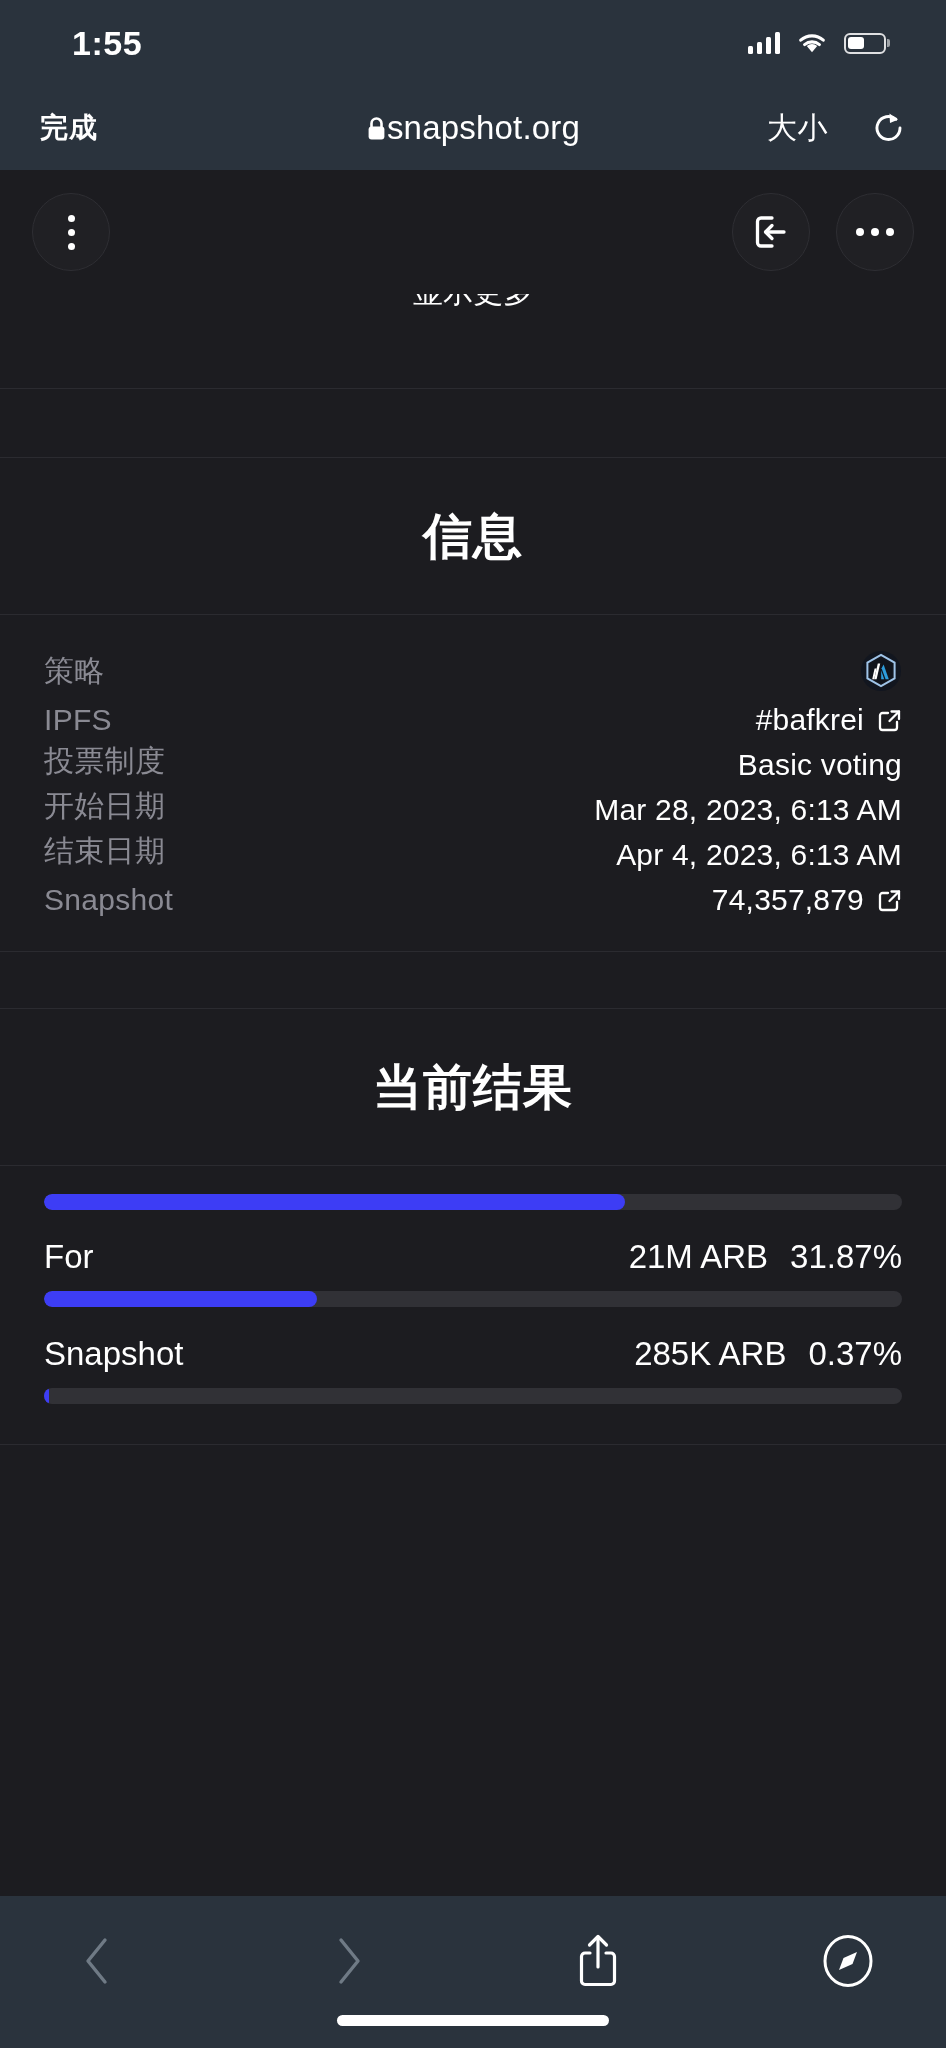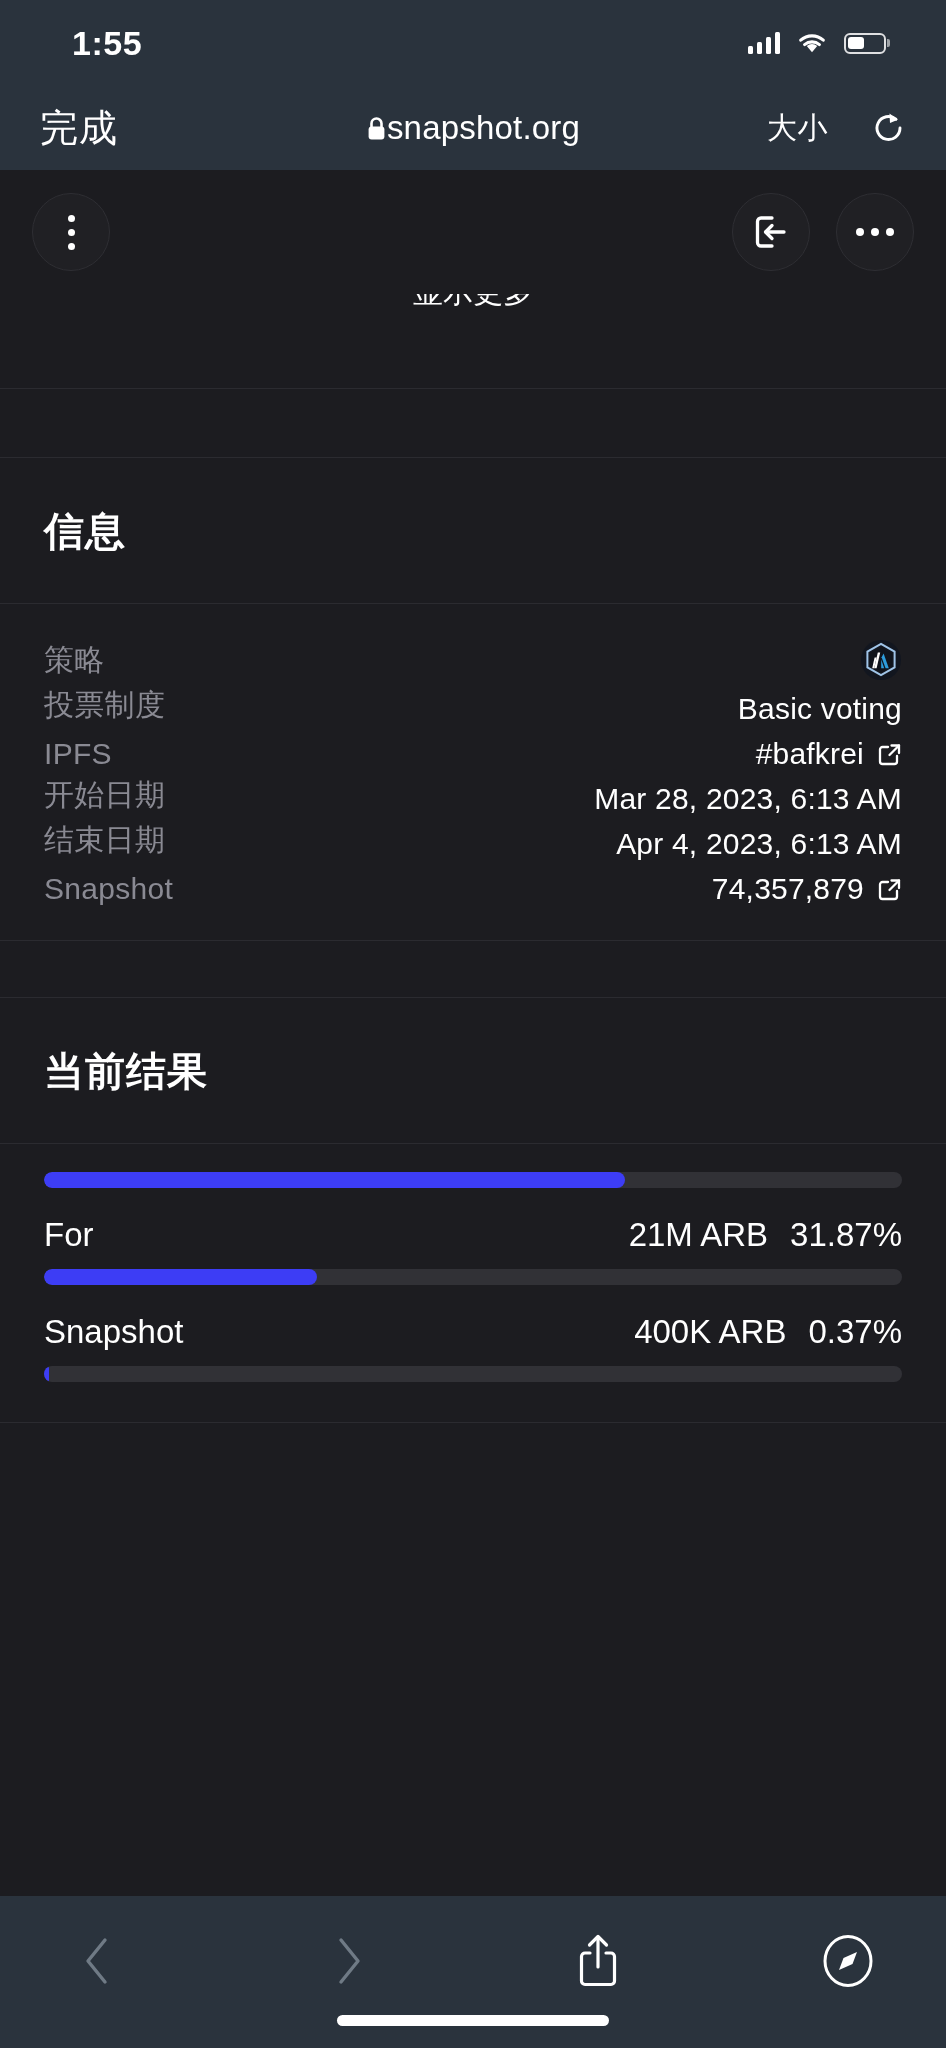--- a/index.html
+++ b/index.html
@@ -69,22 +69,22 @@
   }
 
   .url-bar {
     height:84px;
     display:flex; align-items:center;
     padding:0 40px;
     position:relative;
   }
   .url-done {
     color:#ffffff;
-    font-size:38px;
-    font-weight:400;
+    font-size:28px;
+    font-weight:700;
     letter-spacing:1px;
     flex:0 0 auto;
     width:160px;
   }
   .url-center {
     flex:1 1 auto;
     display:flex; align-items:center; justify-content:center;
   }
   .lock-icon { width:21px; height:25px; display:block; }
   .url-text {
@@ -155,23 +155,24 @@
   }
 
   .divider { height:1px; background:#2b2b30; width:100%; }
   .gap-block { background:#1c1c20; }
 
   .section-head {
     padding:46px 44px 44px 44px;
   }
   .section-head h2 {
     color:#ffffff;
-    font-size:40px;
+    font-size:49px;
     font-weight:700;
     letter-spacing:1px;
+    text-align:center;
   }
 
   
   .info-body { padding:32px 44px 34px 44px; }
   .info-row {
     display:flex; align-items:flex-end;
     justify-content:space-between;
     height:45px;
     gap:24px;
   }
@@ -345,35 +346,35 @@
             <path d="M21 8 L31.8 14.3 V27.1 L21 33.4 L10.2 27.1 V14.3 Z" fill="#10141c"></path>
             <path d="M17.8 13.4 L14.2 29.2 L16.6 29.2 L20.2 13.4 Z" fill="#ffffff"></path>
             <path d="M14.6 18.6 L12.2 29.2 L14.2 29.2 L16.6 18.6 Z" fill="#ffffff"></path>
             <path d="M23.6 14.6 L28.8 29.2 L25.6 29.2 L21.6 18.2 Z" fill="#2d9cdb"></path>
             <path d="M21.2 20.4 L24.2 29.2 L21.2 29.2 Z" fill="#2d9cdb"></path>
           </svg>
         </span>
       </div>
 
       <div class="info-row">
-        <span class="info-label">投票制度</span>
-        <span class="info-value">
-          <span>Basic voting</span>
-        </span>
-      </div>
-
-      <div class="info-row">
         <span class="info-label">IPFS</span>
         <span class="info-value">
           <span>#bafkrei</span>
           <svg class="ext-icon" viewBox="0 0 25 25">
             <path d="M11 5 H5.5 A2.5 2.5 0 0 0 3 7.5 v12 A2.5 2.5 0 0 0 5.5 22 h12 A2.5 2.5 0 0 0 20 19.5 V14" stroke="#fff" stroke-width="2.3" fill="none" stroke-linecap="round"></path>
             <path d="M14.5 3.5 H22 V11" stroke="#fff" stroke-width="2.3" fill="none" stroke-linecap="round" stroke-linejoin="round"></path>
             <path d="M22 3.5 L12.5 13" stroke="#fff" stroke-width="2.3" fill="none" stroke-linecap="round"></path>
           </svg>
+        </span>
+      </div>
+
+      <div class="info-row">
+        <span class="info-label">投票制度</span>
+        <span class="info-value">
+          <span>Basic voting</span>
         </span>
       </div>
 
       <div class="info-row">
         <span class="info-label">开始日期</span>
         <span class="info-value">
           <span>Mar 28, 2023, 6:13 AM</span>
         </span>
       </div>
 
@@ -425,21 +426,21 @@
         </div>
         <div class="track" style="background: rgb(49, 49, 54);">
           <div class="fill" style="width: 31.87%; background: rgb(61, 61, 245);"></div>
         </div>
       </div>
 
       <div class="result-row">
         <div class="result-top">
           <span class="result-choice">Snapshot</span>
           <span class="result-stats">
-            <span>400K ARB</span>
+            <span>285K ARB</span>
             <span>0.37%</span>
           </span>
         </div>
         <div class="track" style="background: rgb(49, 49, 54);">
           <div class="fill" style="width: 0.6%; background: rgb(61, 61, 245);"></div>
         </div>
       </div>
 
     </div>
 

